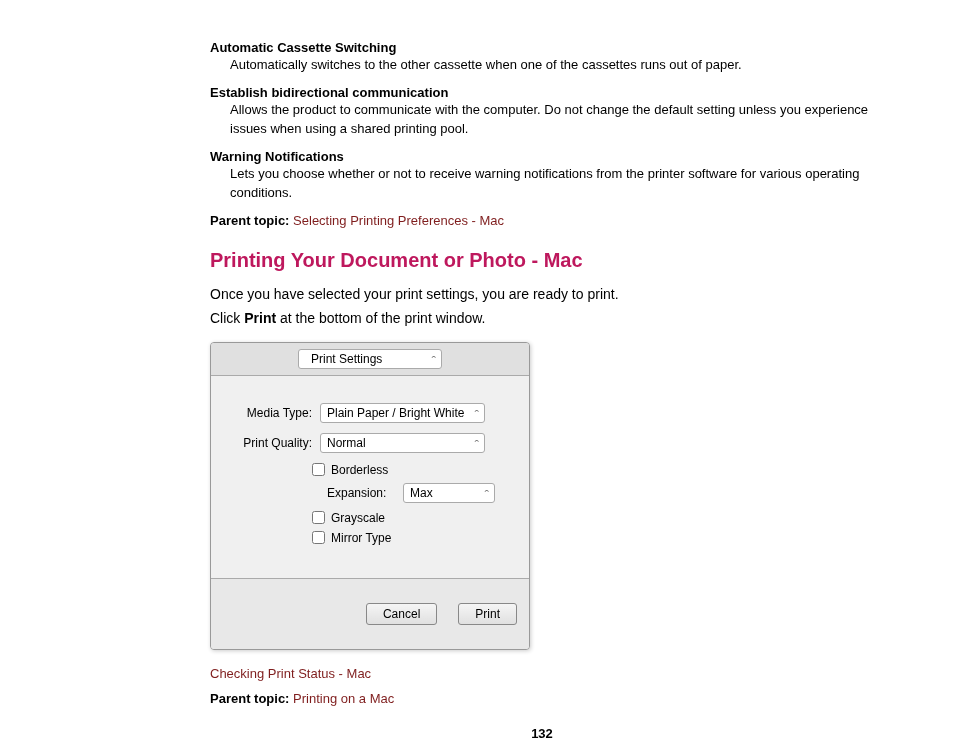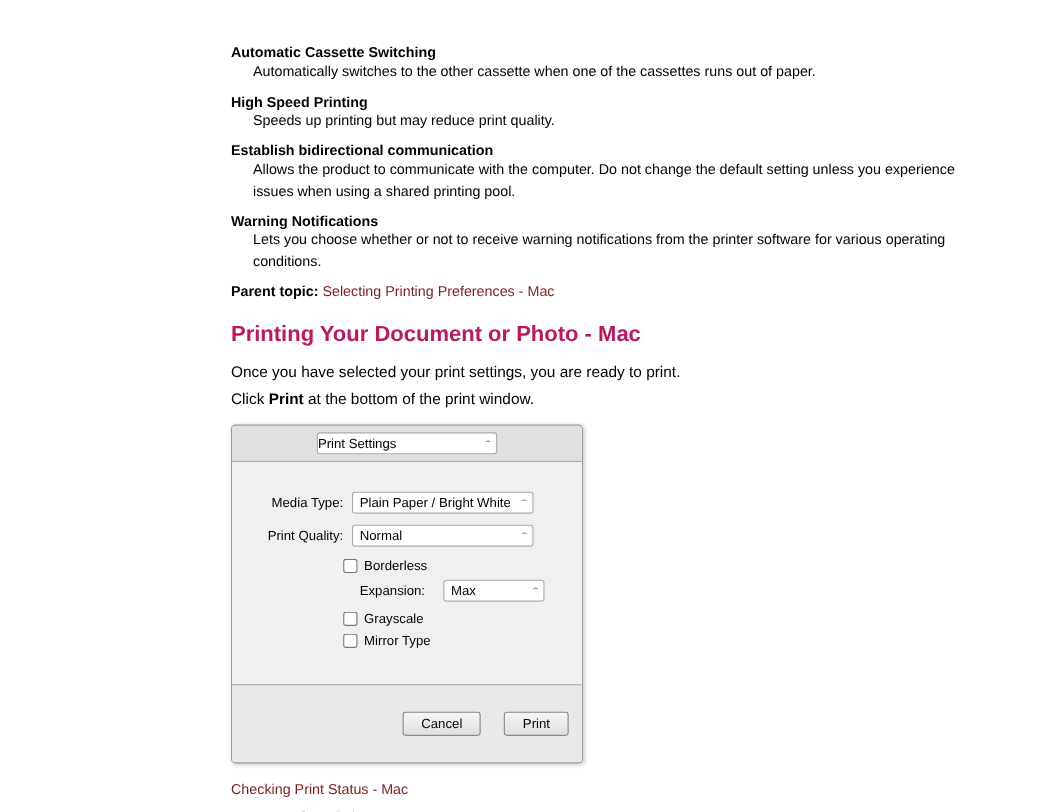--- a/index.html
+++ b/index.html
@@ -76,26 +76,26 @@
       border-bottom: 1px solid #aaa;
       padding: 6px 10px;
       display: flex;
       align-items: center;
       justify-content: center;
     }
     .dialog-select {
       background: white;
       border: 1px solid #aaa;
       border-radius: 3px;
-      padding: 2px 20px 2px 0;
+      padding: 2px 20px 2px 12px;
       font-size: 12px;
       appearance: none;
       -webkit-appearance: none;
       position: relative;
-      width: 164px;
+      width: 144px;
       cursor: pointer;
     }
     .select-wrapper {
       position: relative;
       display: inline-block;
     }
     .select-wrapper::after {
       content: '⌃';
       position: absolute;
       right: 4px;
@@ -198,24 +198,20 @@
 <body>
 
 <div class="page-container">
   <div class="content-area">
 
     <div class="section-item">
       <div class="section-title">Automatic Cassette Switching</div>
       <div class="section-desc">Automatically switches to the other cassette when one of the cassettes runs out of paper.</div>
     </div>
 
-    <div class="section-item">
-      <div class="section-title">High Speed Printing</div>
-      <div class="section-desc">Speeds up printing but may reduce print quality.</div>
-    </div>
 
     <div class="section-item">
       <div class="section-title">Establish bidirectional communication</div>
       <div class="section-desc">Allows the product to communicate with the computer. Do not change the default setting unless you experience issues when using a shared printing pool.</div>
     </div>
 
     <div class="section-item">
       <div class="section-title">Warning Notifications</div>
       <div class="section-desc">Lets you choose whether or not to receive warning notifications from the printer software for various operating conditions.</div>
     </div>

